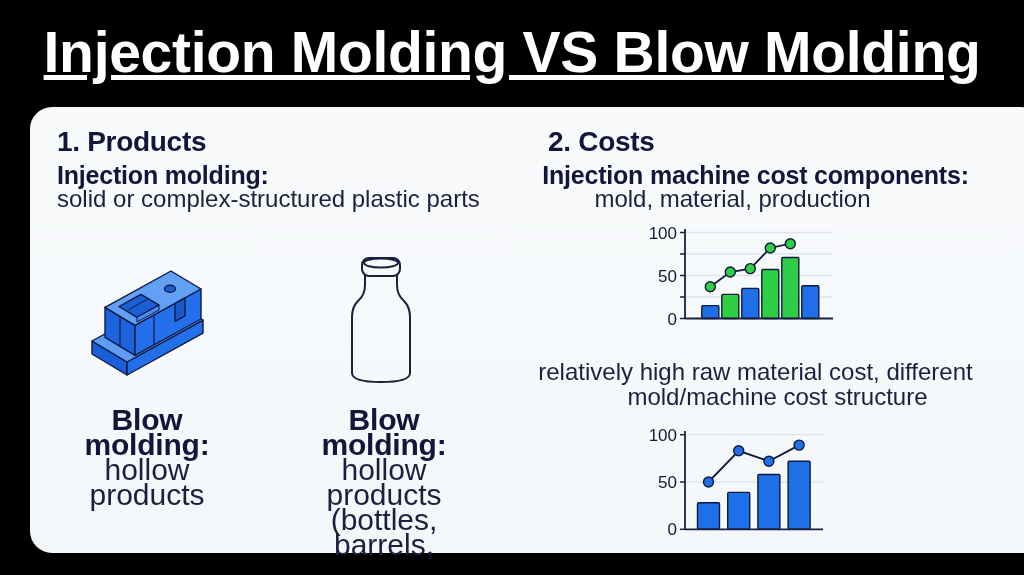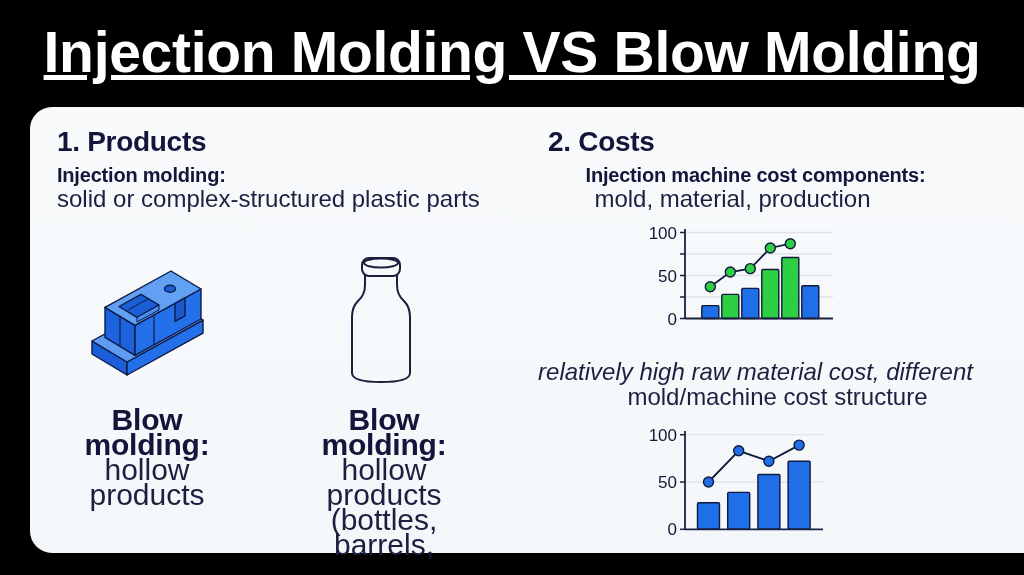--- a/index.html
+++ b/index.html
@@ -18,21 +18,21 @@
     }
     .card {
       position: absolute; top: 107px; height: 446px;
       background: linear-gradient(180deg, #f8fafc 0%, #f4f7f9 100%);
       border-radius: 22px;
     }
     .card.left { left: 30px; width: 576px; }
     .card.right { left: 517px; width: 477px; border-bottom-right-radius: 4px; padding-left: 48px; }
     .abs { position: absolute; white-space: nowrap; }
     .h2 { font-weight: bold; font-size: 28px; line-height: 28px; color: #12163a; letter-spacing: -0.3px; }
-    .lbl { font-weight: bold; font-size: 20px; line-height: 24px; color: #12163a; letter-spacing: -0.2px; }
+    .lbl { font-weight: bold; font-size: 25px; line-height: 24px; color: #12163a; letter-spacing: -0.2px; }
     .txt { font-size: 24px; line-height: 24px; color: #1c2040; }
     .center { text-align: center; }
     .col { position: absolute; width: 200px; text-align: center; line-height: 25px; font-size: 30px; }
     .col .b { font-weight: bold; color: #12163a; display: block; letter-spacing: -0.2px; }
     .col .r { display: block; color: #1c2040; }
     svg text { font-family: "Liberation Sans", sans-serif; }
   </style>
 </head>
 <body>
 
@@ -114,21 +114,21 @@
       <rect x="801.8" y="285.82" width="17" height="32.68000000000001" rx="1" fill="#1f6fe8" stroke="#101a3c" stroke-width="1.4"></rect>
       <line x1="685" x2="833" y1="318.5" y2="318.5" stroke="#1a2040" stroke-width="1.8"></line>
       <polyline points="710.3,286.68 730.3,272.06 750.3,268.62 770.3,247.98000000000002 790.3,243.68" fill="none" stroke="#101a3c" stroke-width="1.8"></polyline>
       <circle cx="710.3" cy="286.68" r="5" fill="#2fcf45" stroke="#101a3c" stroke-width="1.4"></circle>
       <circle cx="730.3" cy="272.06" r="5" fill="#2fcf45" stroke="#101a3c" stroke-width="1.4"></circle>
       <circle cx="750.3" cy="268.62" r="5" fill="#2fcf45" stroke="#101a3c" stroke-width="1.4"></circle>
       <circle cx="770.3" cy="247.98000000000002" r="5" fill="#2fcf45" stroke="#101a3c" stroke-width="1.4"></circle>
       <circle cx="790.3" cy="243.68" r="5" fill="#2fcf45" stroke="#101a3c" stroke-width="1.4"></circle>
     </svg>
 
-  <div class="abs txt center" style="left:0; width:477px; top:253px;font-style:italic;">relatively high raw material cost, different</div>
+  <div class="abs txt center" style="left:0; width:477px; top:253px;">relatively high raw material cost, different</div>
   <div class="abs txt center" style="left:0; width:521px; top:278px;">mold/machine cost structure</div>
 
   <svg class="abs" style="left:123px; top:315px;" width="200" height="118" viewBox="640 422 200 118">
       <line x1="685" x2="823" y1="482" y2="482" stroke="#dfe4ea" stroke-width="1.3"></line>
       <line x1="685" x2="823" y1="434.7" y2="434.7" stroke="#dfe4ea" stroke-width="1.3"></line>
       <line x1="680" x2="685" y1="529.3" y2="529.3" stroke="#1a2040" stroke-width="1.5"></line>
       <line x1="680" x2="685" y1="482" y2="482" stroke="#1a2040" stroke-width="1.5"></line>
       <line x1="680" x2="685" y1="434.7" y2="434.7" stroke="#1a2040" stroke-width="1.5"></line>
       <text x="677" y="535.3" text-anchor="end" font-size="17" fill="#141838">0</text>
       <text x="677" y="488" text-anchor="end" font-size="17" fill="#141838">50</text>

